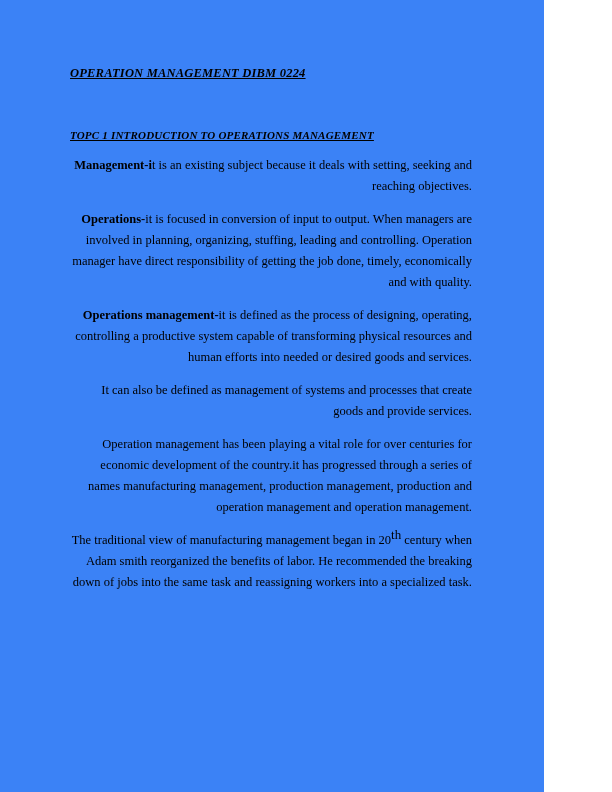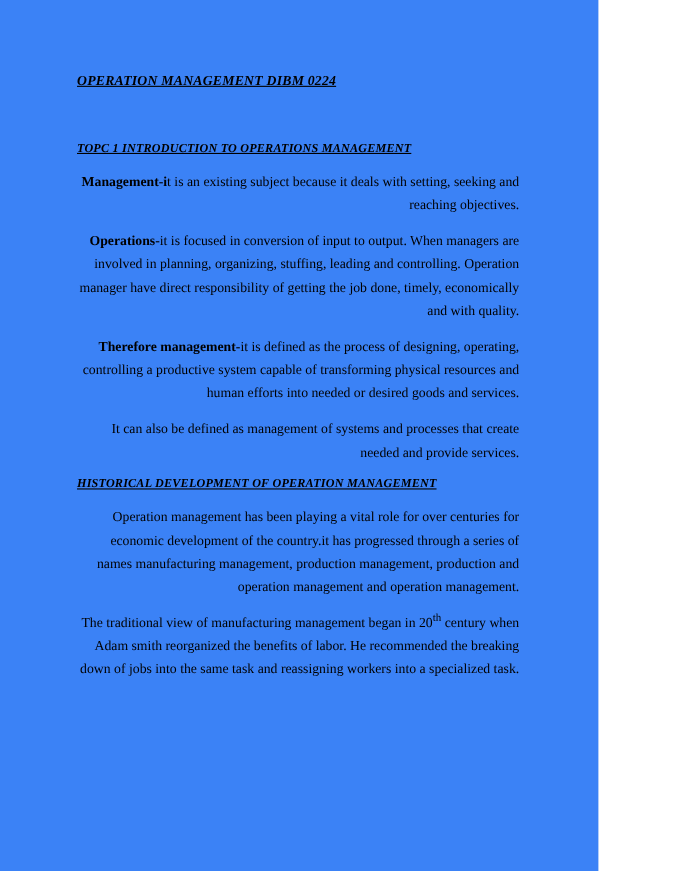--- a/index.html
+++ b/index.html
@@ -40,44 +40,43 @@
     font-size: 12.5px;
     line-height: 21px;
     color: #000000;
     margin-bottom: 12px;
     text-align: right;
   }
   .para strong {
     font-weight: bold;
   }
   sup {
-    font-size: 10px;
+    font-size: 13px;
     vertical-align: super;
     line-height: 0;
   }
 </style>
 </head>
 <body>
 
 <div class="page">
 
   <h1 class="doc-title">OPERATION MANAGEMENT DIBM 0224</h1>
 
   <h2 class="section-heading">TOPC 1 INTRODUCTION TO OPERATIONS MANAGEMENT</h2>
 
   <p class="para"><strong>Management-i</strong><span>t is an existing subject because it deals with setting, seeking and reaching objectives.</span></p>
 
   <p class="para"><strong>Operations-</strong><span>it is focused in conversion of input to output. When managers are involved in planning, organizing, stuffing, leading and controlling. Operation manager have direct responsibility of getting the job done, timely, economically and with quality.</span></p>
 
 
 
 
-  <p class="para"><strong>Therefore management-</strong><span>it is defined as the process of designing, operating, controlling a productive system capable of transforming physical resources and human efforts into needed or desired goods and services.</span></p>
+  <p class="para"><strong>Operations management-</strong><span>it is defined as the process of designing, operating, controlling a productive system capable of transforming physical resources and human efforts into needed or desired goods and services.</span></p>
 
-  <p class="para">It can also be defined as management of systems and processes that create needed and provide services.</p>
+  <p class="para">It can also be defined as management of systems and processes that create goods and provide services.</p>
 
-  <h2 class="section-heading">HISTORICAL DEVELOPMENT OF OPERATION MANAGEMENT</h2>
 
   <p class="para">Operation management has been playing a vital role for over centuries for economic development of the country.it has progressed through a series of names manufacturing management, production management, production and operation management and operation management.</p>
 
   <p class="para"><span>The traditional view of manufacturing management began in 20</span><sup>th</sup><span> century when Adam smith reorganized the benefits of labor. He recommended the breaking down of jobs into the same task and reassigning workers into a specialized task.</span></p>
 
 </div>
 
 </body></html>

